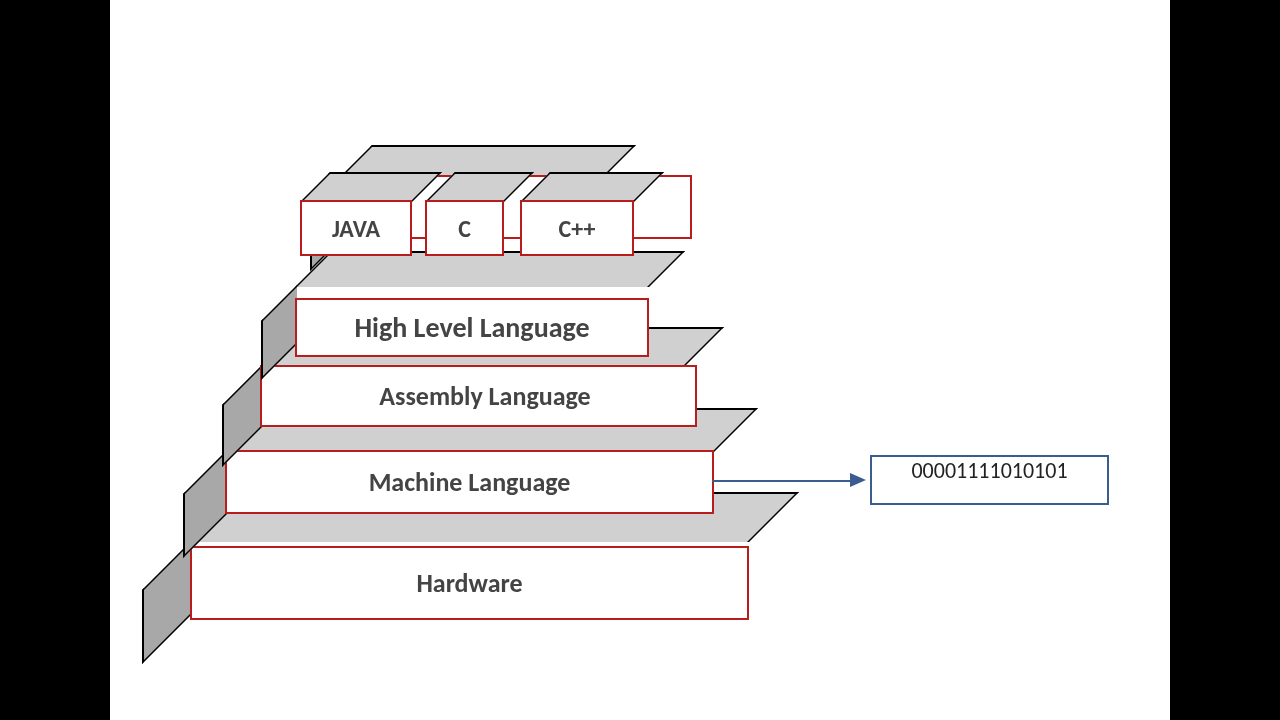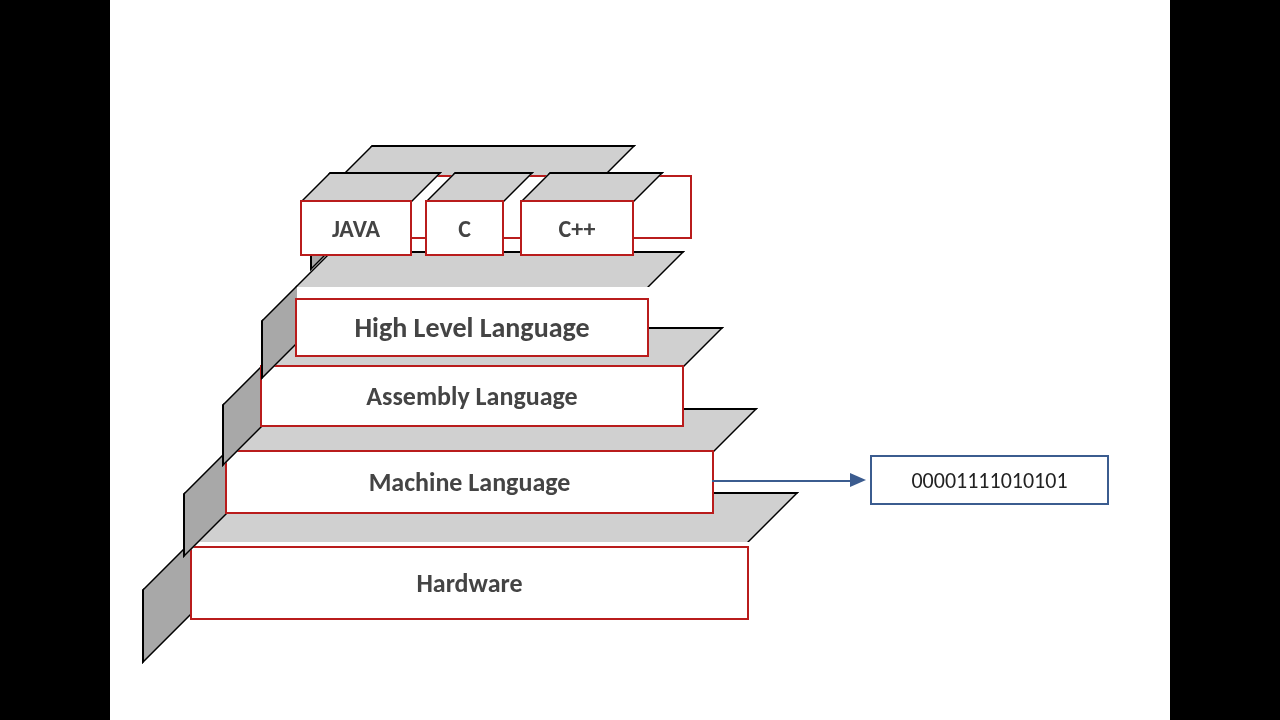--- a/index.html
+++ b/index.html
@@ -57,21 +57,20 @@
     border-bottom: 7px solid transparent;
     border-left: 16px solid #3b5c8f;
   }
   .callout-box {
     position: absolute;
     border: 2px solid #3b5c8f;
     background: #fff;
     color: #222;
     font-size: 22px;
     display: flex;
-    align-items: center;
     justify-content: center;
     padding: 0 10px;
   }
 </style>
 </head>
 <body>
 
 <div class="canvas">
 
   <div class="block" style="left:80px; top:540px;">
@@ -86,21 +85,21 @@
     <div class="side-face" style="left:-42px; top:0; width:42px; height:60px;"></div>
     <div class="top-face" style="left:0; top:-42px; width:485px; height:42px;"></div>
     <div class="front-face" style="left:0; top:0; width:485px; height:60px;">
       <span>Machine Language</span>
     </div>
   </div>
 
   <div class="block" style="left:150px; top:365px;">
     <div class="side-face" style="left:-38px; top:0; width:38px; height:58px;"></div>
     <div class="top-face" style="left:0; top:-38px; width:420px; height:38px;"></div>
-    <div class="front-face" style="left:0; top:0; width:420px; height:58px;">
+    <div class="front-face" style="left:0; top:0; width:420px; height:58px;padding-left:13px;">
       <span>Assembly Language</span>
     </div>
   </div>
 
   <div class="block" style="left:185px; top:285px;">
     <div class="side-face" style="left:-34px; top:0; width:34px; height:55px;"></div>
     <div class="top-face" style="left:0; top:-34px; width:350px; height:34px;"></div>
     <div class="front-face" style="left:0; top:13px; width:350px; height:55px; font-size:28px;">
       <span>High Level Language</span>
     </div>

